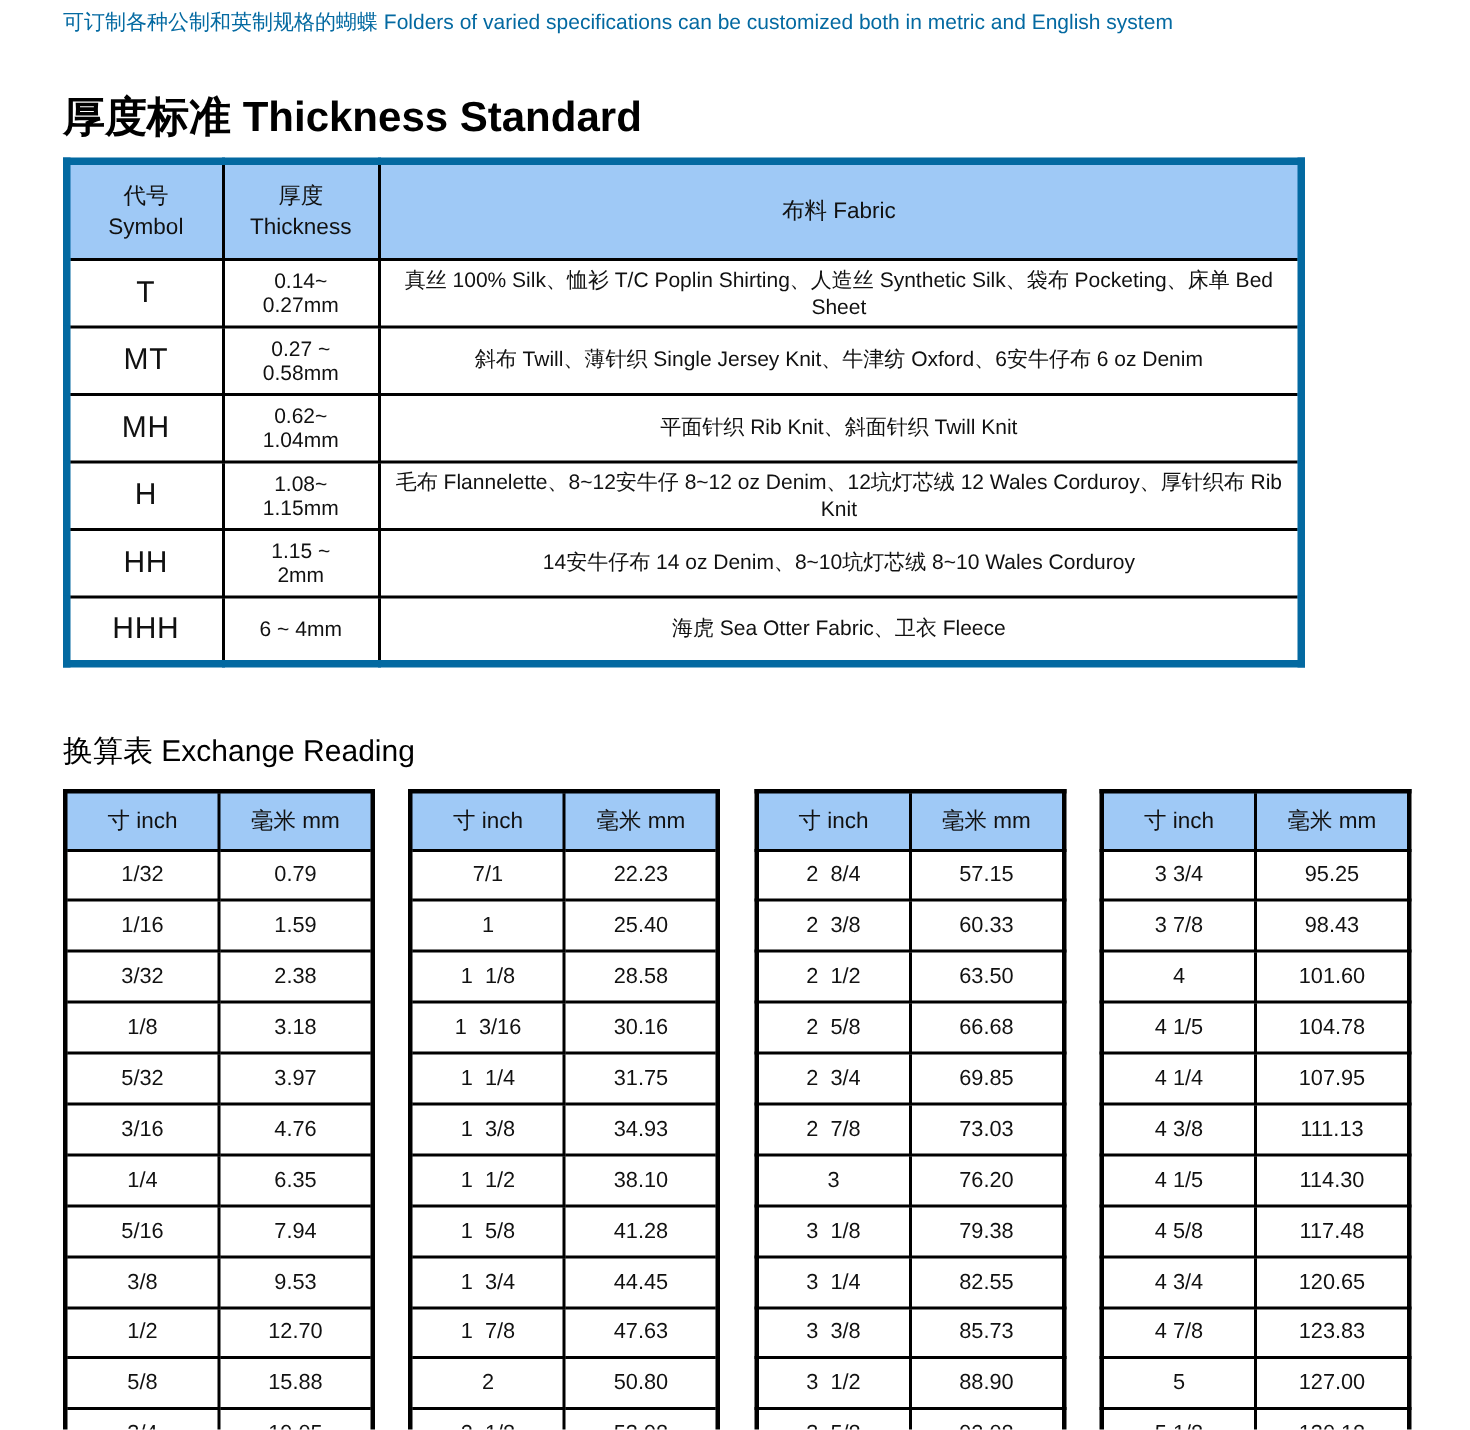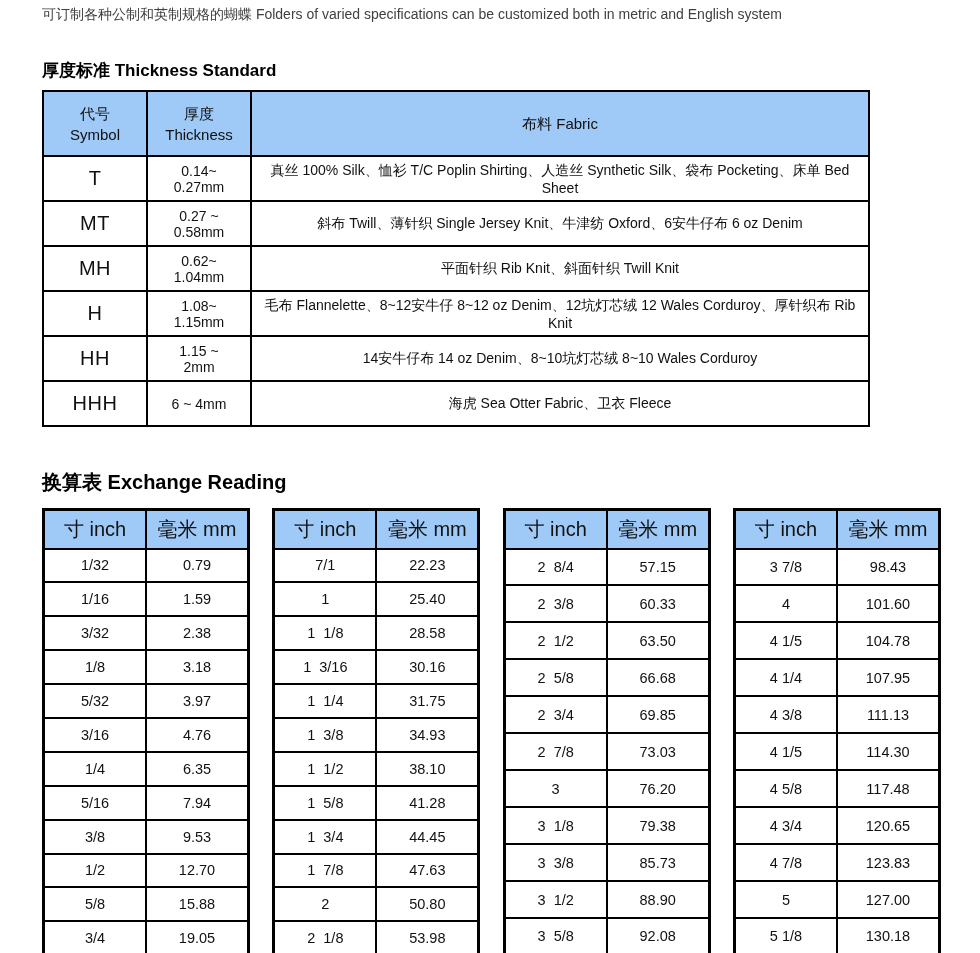--- a/index.html
+++ b/index.html
@@ -9,43 +9,43 @@
     height: 953px;
     background: #ffffff;
     font-family: "Liberation Sans", "DejaVu Sans", sans-serif;
     color: #111111;
     overflow: hidden;
   }
   .page {
     padding: 5px 39px 0 42px;
   }
   .note {
-    color: #404040;
+    color: #0369a1;
     font-size: 14px;
     line-height: 18px;
     white-space: nowrap;
   }
   h1.section-heading {
-    font-size: 17px;
+    font-size: 28px;
     font-weight: bold;
     color: #000000;
     margin: 36px 0 8px 0;
   }
   h2.section-heading {
     font-size: 20px;
-    font-weight: bold;
+    font-weight: normal;
     color: #000000;
     margin: 42px 0 12px 0;
   }
 
   
   table { border-collapse: collapse; }
   table.thick {
     width: 828px;
-    border: 2px solid #0369a1;
+    border: 5px solid #0369a1;
     table-layout: fixed;
   }
   table.thick th, table.thick td {
     border: 2px solid #000;
     text-align: center;
     vertical-align: middle;
     padding: 0 4px;
   }
   table.thick thead th {
     background: #9fc9f6;
@@ -73,21 +73,21 @@
     table-layout: fixed;
   }
   table.ex-table th, table.ex-table td {
     border: 2px solid #000;
     text-align: center;
     vertical-align: middle;
   }
   table.ex-table thead th {
     background: #9fc9f6;
     height: 39px;
-    font-size: 20px;
+    font-size: 15px;
     font-weight: normal;
   }
   table.ex-table td {
     height: 33.9px;
     font-size: 14.5px;
     white-space: pre;
   }
 </style>
 </head>
 <body>
@@ -304,20 +304,24 @@
           </tr>
           <tr>
             <td>3</td>
             <td>76.20</td>
           </tr>
           <tr>
             <td>3  1/8</td>
             <td>79.38</td>
           </tr>
           <tr>
+            <td>3  1/4</td>
+            <td>82.55</td>
+          </tr>
+          <tr>
             <td>3  3/8</td>
             <td>85.73</td>
           </tr>
           <tr>
             <td>3  1/2</td>
             <td>88.90</td>
           </tr>
           <tr>
             <td>3  5/8</td>
             <td>92.08</td>
@@ -326,20 +330,24 @@
     </table>
     <table class="ex-table">
       <thead>
         <tr>
           <th>寸 inch</th>
           <th>毫米 mm</th>
         </tr>
       </thead>
       <tbody>
           <tr>
+            <td>3 3/4</td>
+            <td>95.25</td>
+          </tr>
+          <tr>
             <td>3 7/8</td>
             <td>98.43</td>
           </tr>
           <tr>
             <td>4</td>
             <td>101.60</td>
           </tr>
           <tr>
             <td>4 1/5</td>
             <td>104.78</td>

